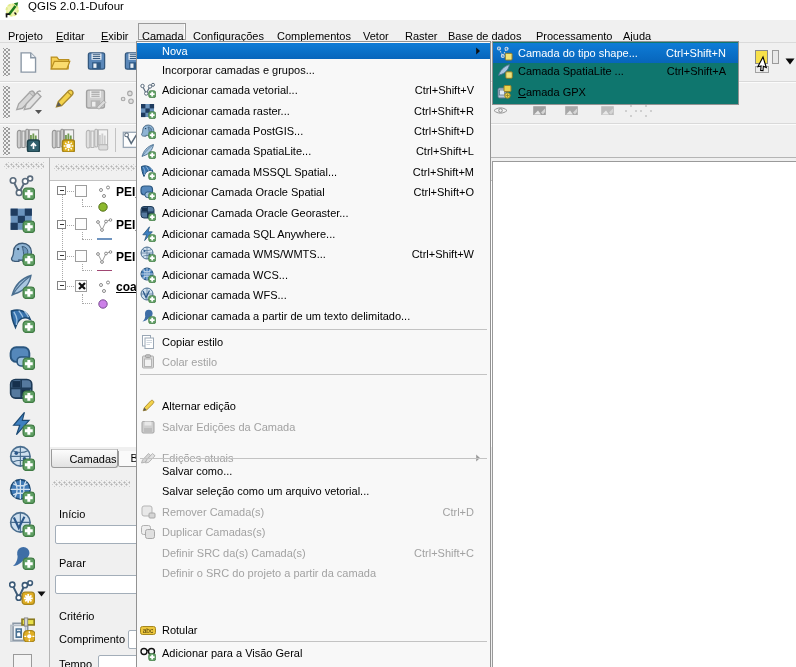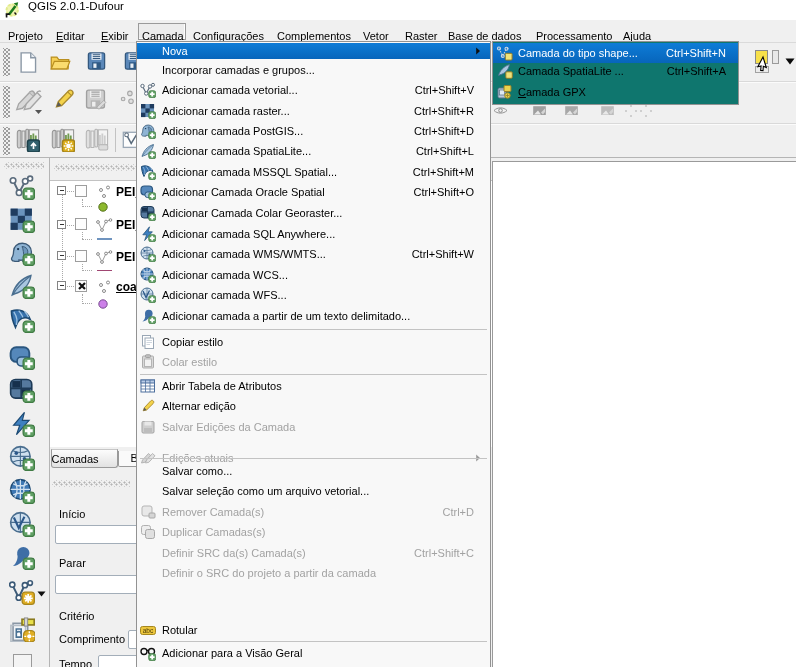--- a/index.html
+++ b/index.html
@@ -14,21 +14,21 @@
 #camadabox{position:absolute;left:138px;top:3px;width:48px;height:17px;background:#ececec;border:1px solid #9a9a9a;box-shadow:inset -1px -1px 0 #fdfdfd}
 #tbars{left:0;top:42px;width:796px;height:116px;background:#f0f0f0;border-bottom:1px solid #b5b5b5}
 .tline{position:absolute;left:0;width:796px;height:1px;background:#d9d9d9;box-shadow:0 1px 0 #fbfbfb}
 .vdots{position:absolute;width:7px;background-image:radial-gradient(circle,#9d9d9d 0.9px,transparent 1.15px),radial-gradient(circle,#9d9d9d 0.9px,transparent 1.15px);background-size:4px 4px;background-position:0 0,2px 2px}
 #ltb{left:0;top:158px;width:50px;height:509px;background:#f0f0f0;border-right:1px solid #b4b4b4}
 #lpanel{left:50px;top:158px;width:442px;height:290px;background:#f0f0f0}
 #lwhite{position:absolute;left:0px;top:22px;width:442px;height:267px;background:#fff;border-top:1px solid #c2c2c2}
 .hdots{position:absolute;height:7px;background-image:radial-gradient(circle,#b5b5b5 0.9px,transparent 1.15px),radial-gradient(circle,#b5b5b5 0.9px,transparent 1.15px);background-size:5px 5px;background-position:0 0,2px 2px}
 #bdock{left:50px;top:448px;width:442px;height:219px;background:#f0f0f0}
 .lab{position:absolute;font-size:11px;color:#000}
-.tab{position:absolute;font-size:11px;color:#000;text-align:left}
+.tab{position:absolute;font-size:11px;color:#000;text-align:right}
 .inp{position:absolute;background:#fff;border:1px solid #a3aeb9;border-radius:2px}
 #canvas{left:492px;top:158px;width:304px;height:509px;background:#f0f0f0}
 #cwhite{position:absolute;left:0px;top:3px;width:304px;height:506px;background:#fff;border-left:1px solid #9a9a9a;border-top:1px solid #9a9a9a}
 #menu{left:136px;top:41px;width:355px;height:645px;background:#f8f8f8;border:1px solid #929292;z-index:50}
 #submenu{left:492px;top:41px;width:247px;height:64px;background:#0f766e;border:1px solid #929292;z-index:60}
 .mi{position:absolute;left:0;right:0;display:flex;align-items:center;font-size:11px;color:#000;white-space:nowrap}
 .mi .ic{flex:0 0 16px;width:16px;height:16px;margin:0 6px 0 3px;position:relative}
 .mi .ic svg{position:absolute;left:0;top:0}
 .mi .ic2{flex:0 0 16px;width:16px;height:16px;margin:0 5.5px 0 3.5px;position:relative}
 .mi .ic2 svg{position:absolute;left:0;top:0}
@@ -548,21 +548,21 @@
             <rect x="1" y="1.5" width="13" height="11.5" rx="3" fill="#55799e" stroke="#1d3a57"></rect>
             <path d="M1 7 H14 M7.5 1.5 V13" stroke="#1d3a57"></path>
             <rect x="2" y="2.5" width="5" height="4" fill="#16304d"></rect>
             <rect x="8" y="7.5" width="5" height="4" fill="#16304d"></rect>
             <g transform="translate(8.2,8.2)">
               <rect x="0.5" y="0.5" width="7" height="7" rx="2" fill="#61a065" stroke="#417c45" stroke-width="0.8"></rect>
               <path d="M4 1.6 V6.4 M1.6 4 H6.4" stroke="#fff" stroke-width="1.8"></path>
             </g>
           </svg>
         </span>
-        <span class="lb">Adicionar Camada Colar Georaster...</span>
+        <span class="lb">Adicionar Camada Oracle Georaster...</span>
       </div>
   <div class="mi" style="top:181.5px;height:20.5px">
         <span class="ic">
           <svg width="16" height="16" viewBox="0 0 16 16">
             <path d="M9.5 0.8 L2.8 8.8 H6.6 L4.6 14.6 L12.4 5.8 H8.2 Z" fill="#3e80c0" stroke="#1d4a73" stroke-width="0.7"></path>
             <g transform="translate(8.2,8.2)">
               <rect x="0.5" y="0.5" width="7" height="7" rx="2" fill="#61a065" stroke="#417c45" stroke-width="0.8"></rect>
               <path d="M4 1.6 V6.4 M1.6 4 H6.4" stroke="#fff" stroke-width="1.8"></path>
             </g>
           </svg>
@@ -640,30 +640,20 @@
         <span class="ic">
           <svg width="16" height="16" viewBox="0 0 16 16">
             <rect x="2.5" y="2" width="11" height="12" rx="1" fill="#d9d9d9" stroke="#adadad"></rect>
             <rect x="5.5" y="0.8" width="5" height="2.6" rx="0.8" fill="#c3c3c3" stroke="#9d9d9d"></rect>
             <rect x="4.5" y="5" width="7" height="7.5" fill="#f2f2f2" stroke="#b5b5b5"></rect>
           </svg>
         </span>
         <span class="lb">Colar estilo</span>
       </div>
   <div class="sep" style="top:331.7px"></div>
-  <div class="mi" style="top:333.6px;height:20.5px">
-        <span class="ic">
-          <svg width="16" height="16" viewBox="0 0 16 16">
-            <rect x="1" y="2" width="13.5" height="12" fill="#fff" stroke="#4d6f9d"></rect>
-            <rect x="1" y="2" width="13.5" height="3" fill="#b9cce6" stroke="#4d6f9d"></rect>
-            <path d="M1 8 H14.5 M1 11 H14.5 M5.5 2 V14 M10 2 V14" stroke="#4d6f9d" stroke-width="0.8"></path>
-          </svg>
-        </span>
-        <span class="lb">Abrir Tabela de Atributos</span>
-      </div>
   <div class="mi" style="top:354.1px;height:20.5px">
         <span class="ic">
           <svg width="16" height="16" viewBox="0 0 16 16">
             <path d="M3.2 12.8 L4.4 9.6 L10.8 2.8 C11.6 2 12.8 2.2 13.4 3 C14 3.8 13.9 4.8 13.2 5.5 L6.6 12 Z" fill="#f3d24b" stroke="#a9892c" stroke-width="0.9"></path>
             <path d="M3.2 12.8 L4.4 9.6 L6.6 12 Z" fill="#5a5a5a"></path>
           </svg>
         </span>
         <span class="lb">Alternar edição</span>
       </div>
   <div class="mi dis" style="top:374.7px;height:20.5px">

